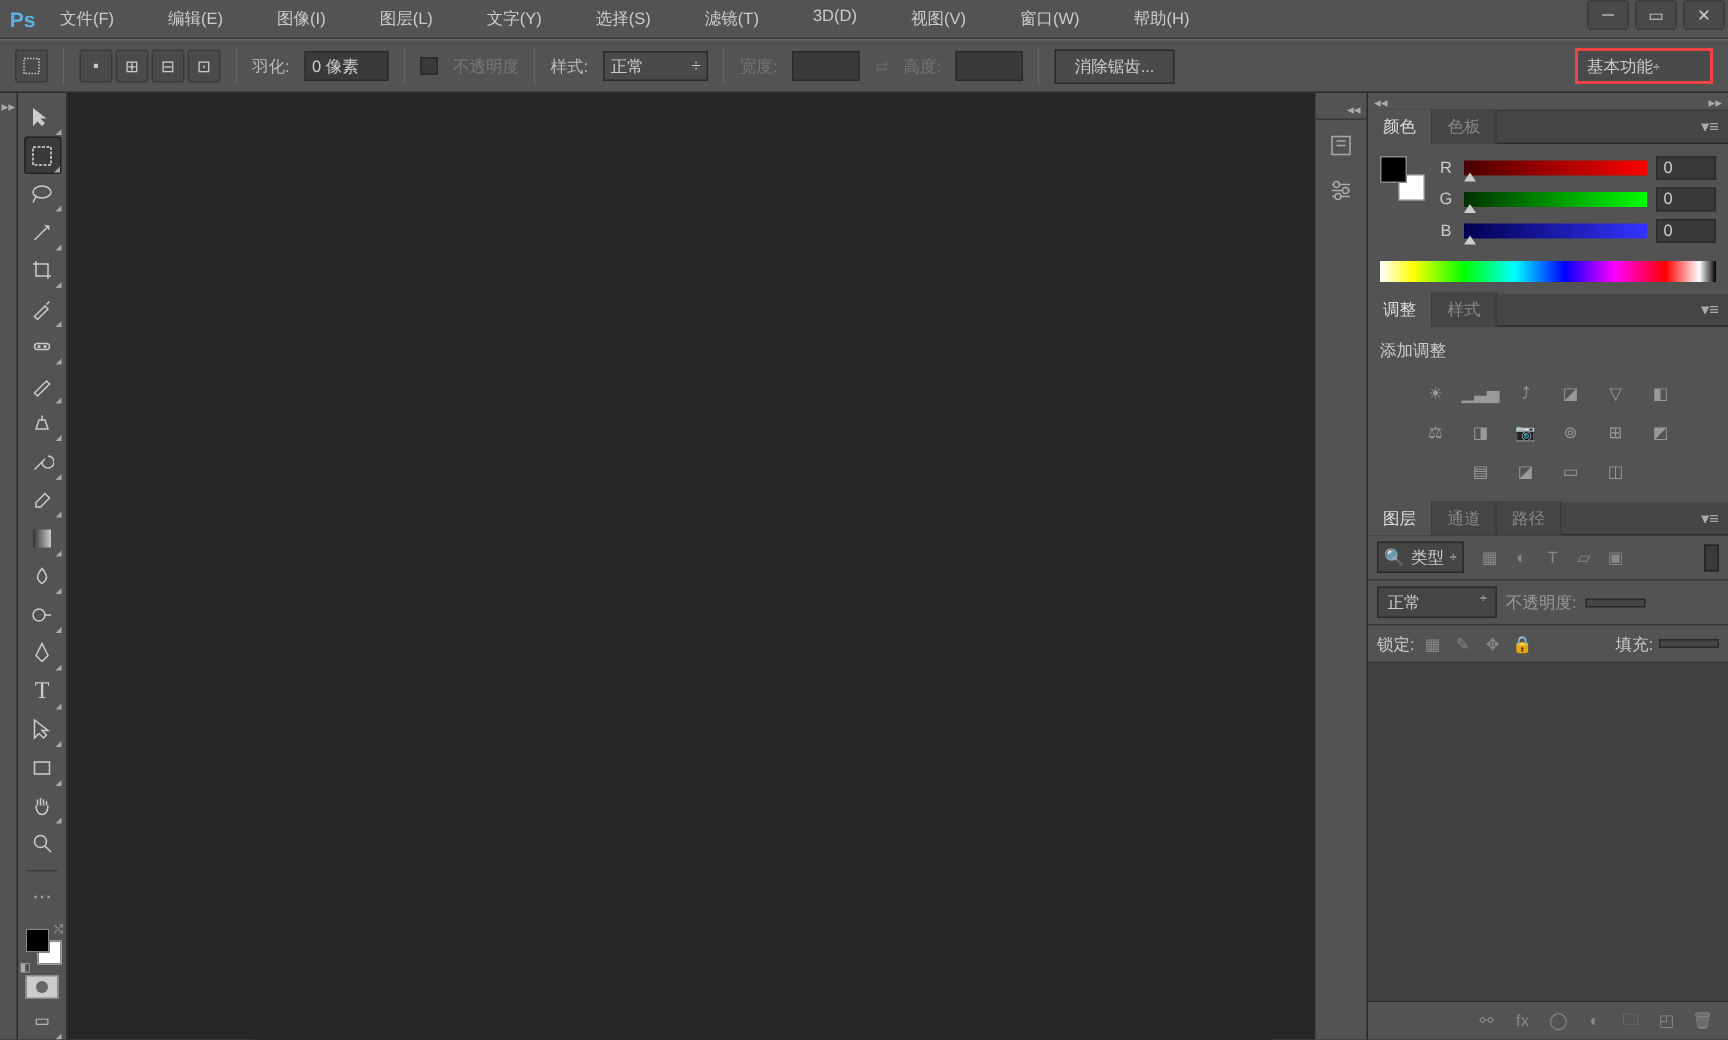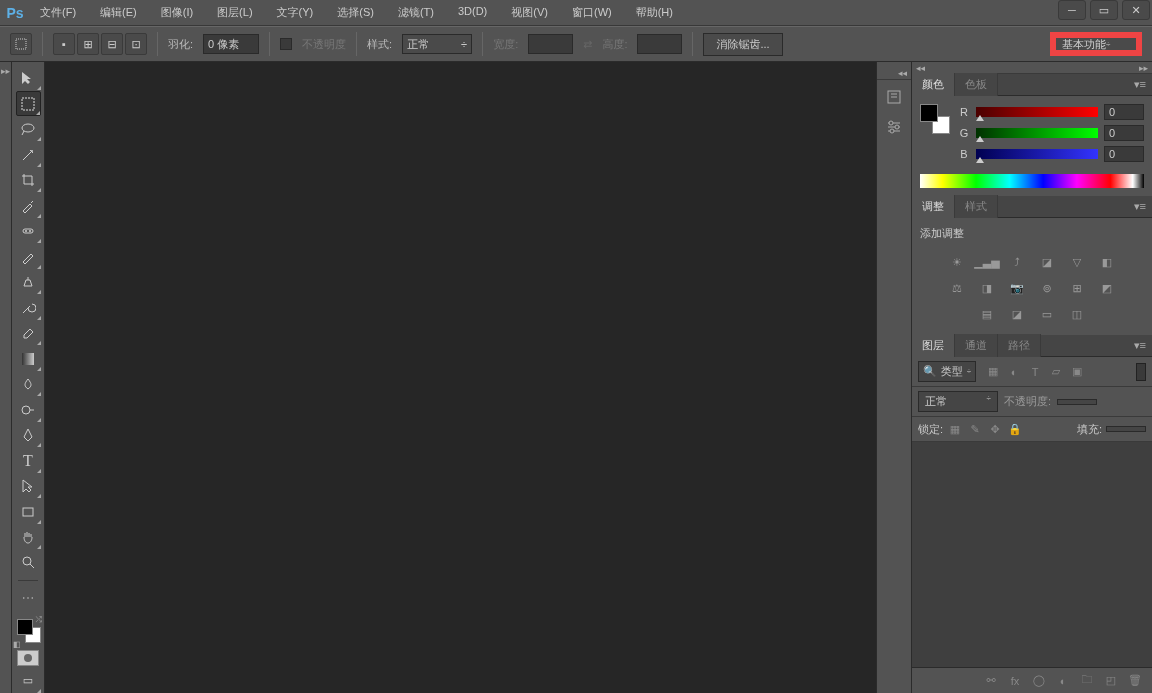--- a/index.html
+++ b/index.html
@@ -1,30 +1,30 @@
 <!DOCTYPE html>
 <html><head>
 <meta charset="utf-8">
 <style>
 *{margin:0;padding:0;box-sizing:border-box;font-family:"Microsoft YaHei",Arial,sans-serif;font-size:11px;color:#ccc;user-select:none}
 body{background:#535353;width:1152px;height:693px;overflow:hidden}
 .topbar{height:26px;background:#535353;display:flex;border-bottom:1px solid #383838}
 .logo{width:30px;height:26px;display:flex;align-items:center;justify-content:center;font-weight:bold;color:#5db0e6;font-size:14px}
-.menu{display:flex;gap:4px}
+.menu{display:flex;gap:16px}
 .menu-item{padding:5px 10px;cursor:pointer}
 .winctl{margin-left:auto;display:flex;gap:0}
 .winbtn{width:28px;height:20px;display:flex;align-items:center;justify-content:center;cursor:pointer;border:1px solid #3a3a3a;border-radius:3px;margin:0 2px;background:#4a4a4a}
 .options{height:36px;background:#535353;display:flex;align-items:center;padding:0 10px;gap:10px;border-bottom:1px solid #2b2b2b;border-top:1px solid #666}
 .sep{width:1px;height:24px;background:#3a3a3a;border-right:1px solid #666}
 .opt-btn{width:22px;height:22px;border:1px solid #3a3a3a;border-radius:2px;display:flex;align-items:center;justify-content:center;background:#4a4a4a;cursor:pointer}
 .opt-input{width:56px;height:20px;background:#3a3a3a;border:1px solid #2a2a2a;color:#ccc;padding:0 4px}
 .opt-input-dark{width:45px;height:20px;background:#3a3a3a;border:1px solid #2a2a2a}
 .opt-label{color:#bbb}
 .opt-dd{width:70px;height:20px;background:#4a4a4a;border:1px solid #2a2a2a;display:flex;align-items:center;padding:0 4px;justify-content:space-between}
-.workspace-dd{width:92px;height:24px;background:#4a4a4a;border:6px solid #ef4444;display:flex;align-items:center;padding:0 6px;margin-left:auto}
+.workspace-dd{width:92px;height:24px;background:#4a4a4a;border:2px solid #ef4444;display:flex;align-items:center;padding:0 6px;margin-left:auto}
 .chk{width:12px;height:12px;background:#3a3a3a;border:1px solid #2a2a2a;display:inline-block}
 .main{display:flex;height:631px}
 .tool-rail{width:12px;background:#535353;border-right:1px solid #2b2b2b;display:flex;align-items:flex-start;justify-content:center;padding-top:4px}
 .dblarrow{font-size:9px;color:#aaa;cursor:pointer}
 .toolbox{width:33px;background:#535353;border-right:1px solid #2b2b2b;display:flex;flex-direction:column;padding-top:4px;gap:1px;align-items:center}
 .tool{width:25px;height:25px;display:flex;align-items:center;justify-content:center;cursor:pointer;border-radius:2px;position:relative}
 .tool.sel{background:#3a3a3a;border:1px solid #222}
 .tool .tri{position:absolute;right:0;bottom:0;width:0;height:0;border-left:4px solid transparent;border-bottom:4px solid #aaa}
 .canvas{flex:1;background:#262626}
 .right-strip{width:36px;background:#535353;border-left:1px solid #2b2b2b;border-right:1px solid #2b2b2b;display:flex;flex-direction:column;align-items:center;padding-top:6px;gap:4px}

